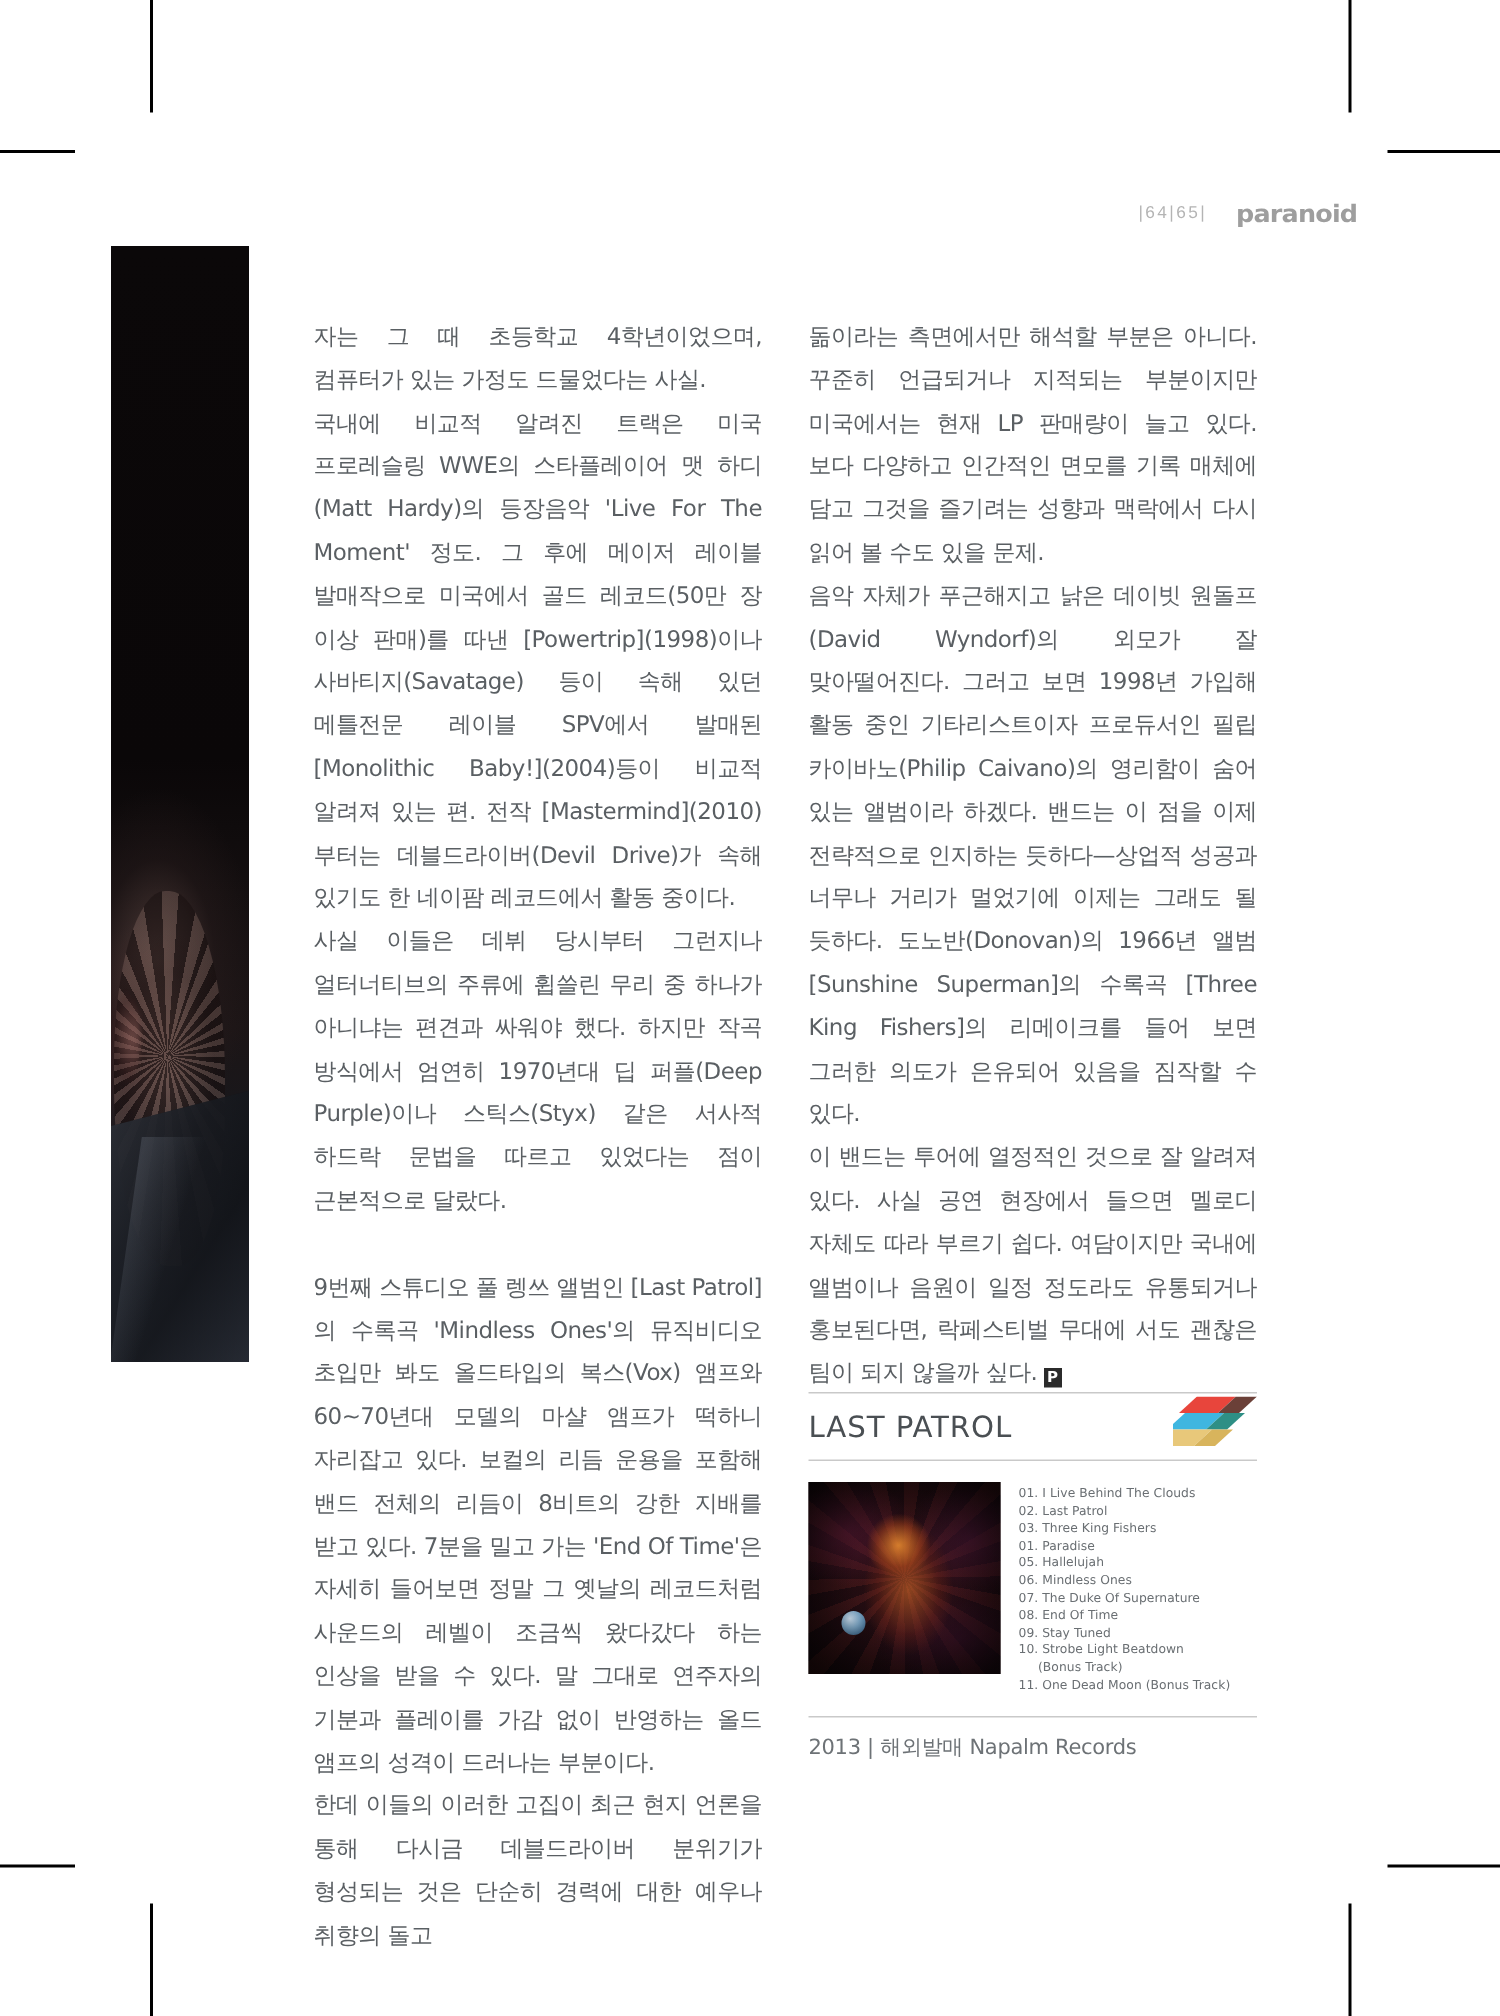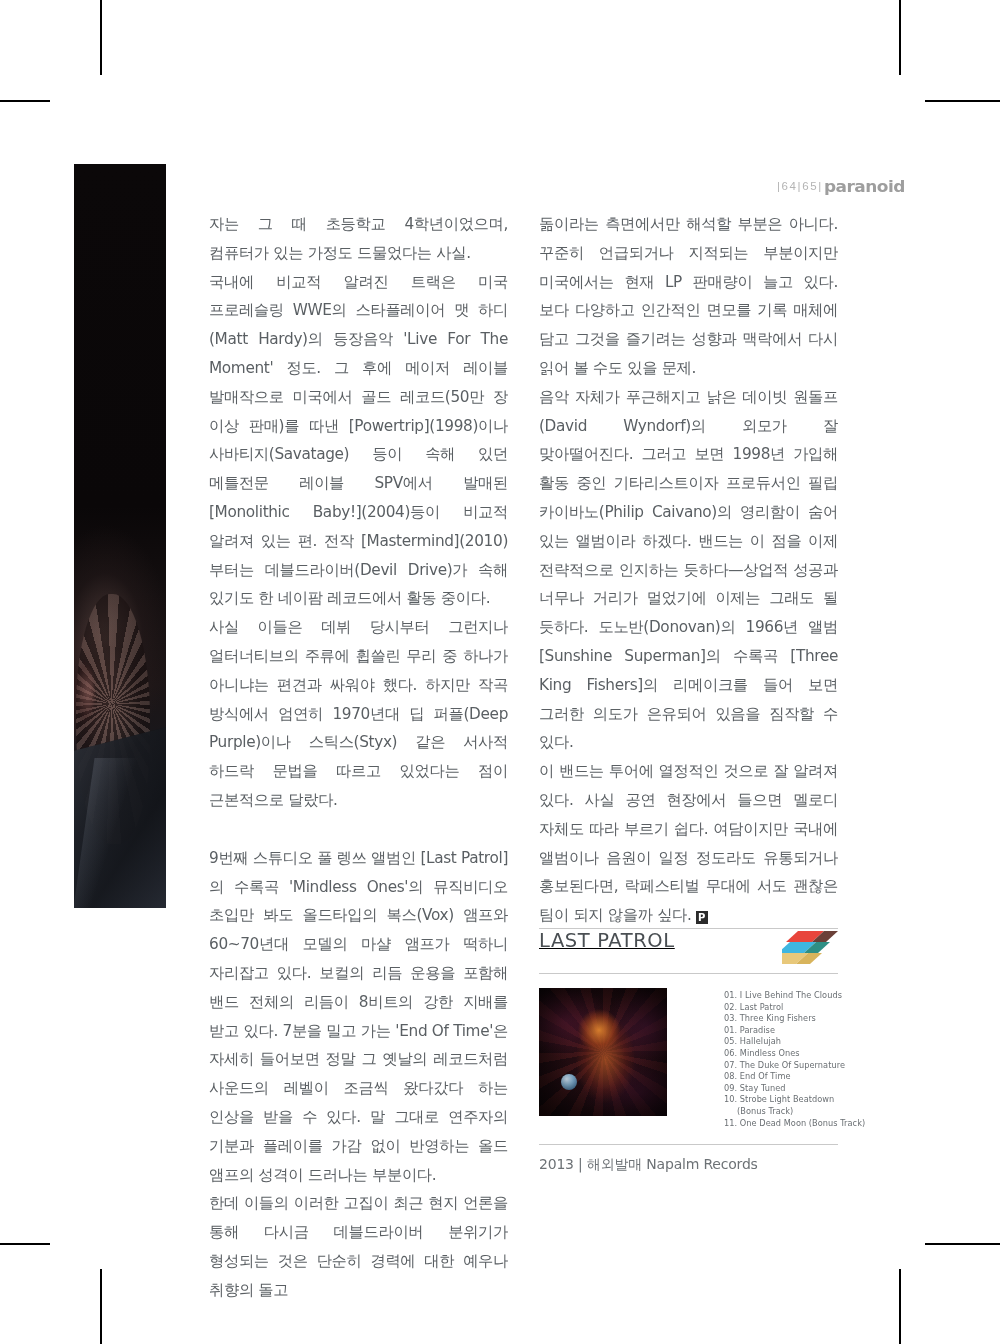--- a/index.html
+++ b/index.html
@@ -26,23 +26,22 @@
   .crop.v { width: 1.5px; }
   .crop.h { height: 1.5px; }
 
   
   .header {
     position: absolute;
     top: 132px;
     right: 100px;
     display: flex;
     align-items: center;
-    gap: 1px;
+    gap: 19px;
     height: 20px;
-    margin-top: 44px;
   }
   .pagenum {
     font-family: "Liberation Sans", sans-serif;
     font-size: 11.5px;
     letter-spacing: 1.6px;
     color: #b4b4b4;
     white-space: nowrap;
   }
   .brand {
     font-family: "DejaVu Sans", sans-serif;
@@ -157,23 +156,22 @@
     width: 299px;
   }
   .rule {
     height: 1px;
     background: #c9c9c9;
     width: 100%;
   }
   .album-head {
     position: relative;
     display: flex;
-    align-items: flex-start;
+    align-items: center;
     height: 44px;
-    text-decoration: underline;
   }
   .album-title {
     font-family: "DejaVu Sans", "Liberation Sans", sans-serif;
     font-size: 19.5px;
     font-weight: 400;
     letter-spacing: 0.6px;
     color: #4a4f53;
   }
   .chevrons {
     position: absolute;
@@ -225,21 +223,20 @@
     padding-top: 2px;
     font-family: "DejaVu Sans", "Liberation Sans", sans-serif;
     font-size: 8.2px;
     line-height: 11.6px;
     color: #6a6f73;
     letter-spacing: 0.05px;
   }
   .tracks li {
     list-style: none;
     white-space: nowrap;
-    margin-left: 45px;
   }
   .tracks ol {
     margin: 0;
     padding: 0;
   }
   .tracks li.sub { padding-left: 13px; }
   .album-foot {
     padding-top: 15px;
   }
   .credit {

